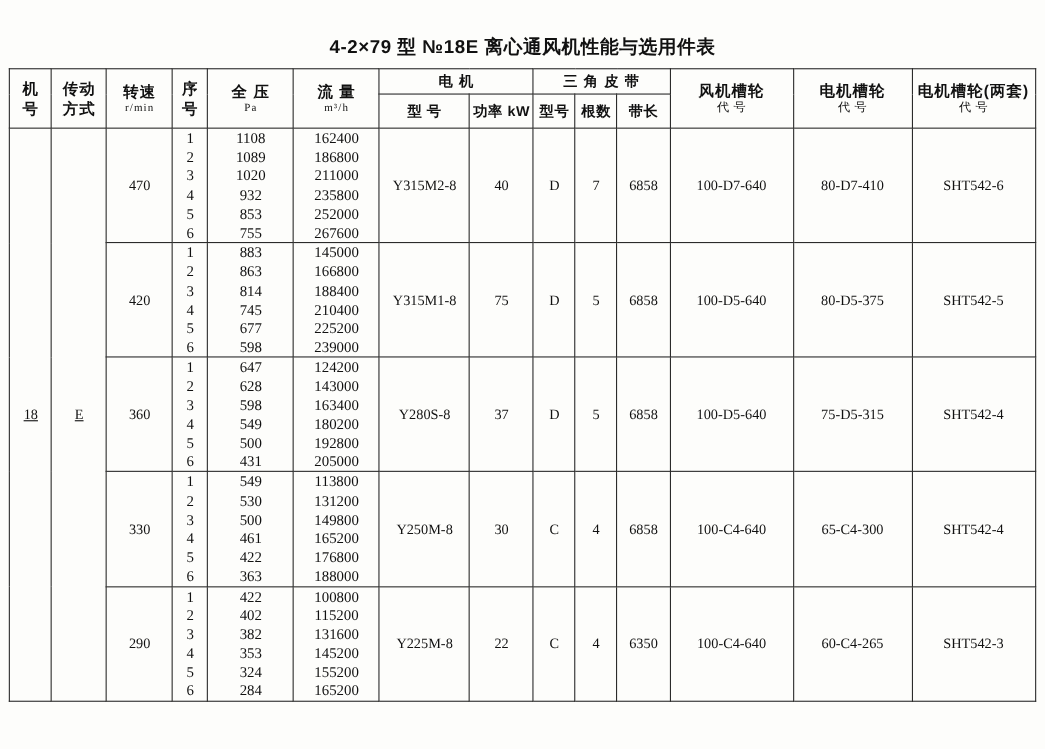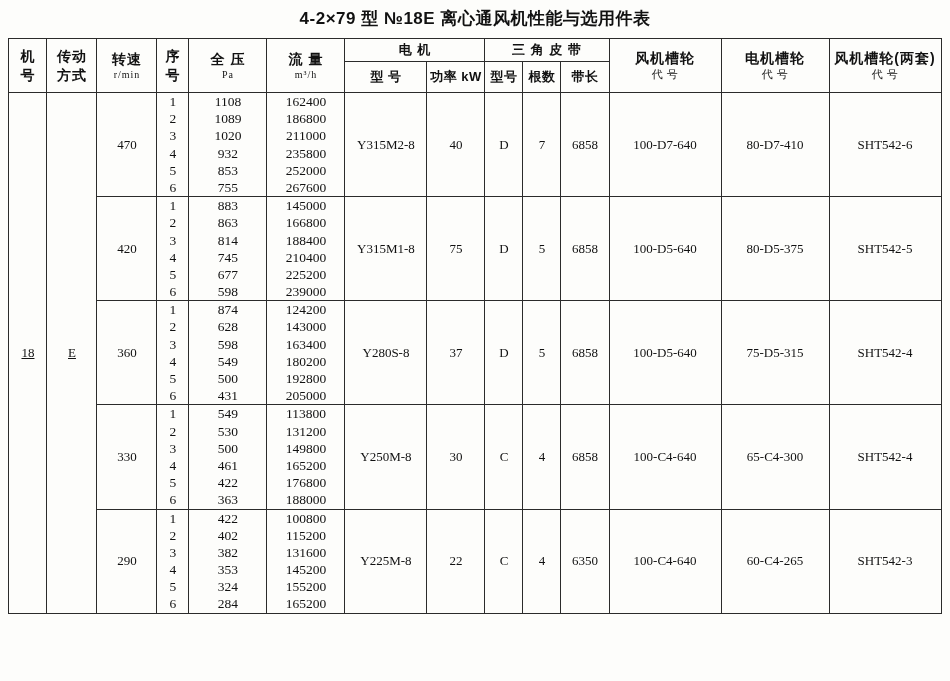--- a/index.html
+++ b/index.html
@@ -20,20 +20,21 @@
     height: 681px;
     box-sizing: border-box;
   }
   .title {
     text-align: center;
     font-family: "Liberation Sans", "DejaVu Sans", sans-serif;
     font-weight: bold;
     font-size: 17px;
     letter-spacing: 0.5px;
     padding: 7px 0 8px 0;
+    margin-top: 24px;
   }
   table.fan {
     border-collapse: collapse;
     width: 932px;
     margin: 0 auto;
     table-layout: fixed;
   }
   table.fan th, table.fan td {
     border: 1px solid #2b2b2b;
     text-align: center;
@@ -143,21 +144,21 @@
         <td class="hdr" colspan="3">三 角 皮 带</td>
         <td class="hdr" rowspan="2">
           <div class="stackchar">风机槽轮</div>
           <div class="hdr-sub" style="font-weight:normal">代 号</div>
         </td>
         <td class="hdr" rowspan="2">
           <div class="stackchar">电机槽轮</div>
           <div class="hdr-sub" style="font-weight:normal">代 号</div>
         </td>
         <td class="hdr" rowspan="2">
-          <div class="stackchar">风机槽轮(两套)</div>
+          <div class="stackchar">电机槽轮(两套)</div>
           <div class="hdr-sub" style="font-weight:normal">代 号</div>
         </td>
       </tr>
       <tr>
         <td class="hdr-sub" style="height:30px">型 号</td>
         <td class="hdr-sub">功率 kW</td>
         <td class="hdr-sub">型号</td>
         <td class="hdr-sub">根数</td>
         <td class="hdr-sub">带长</td>
       </tr>
@@ -243,21 +244,21 @@
         <td class="rpm">360</td>
         <td class="series-cell">
           <div>1</div>
           <div>2</div>
           <div>3</div>
           <div>4</div>
           <div>5</div>
           <div>6</div>
         </td>
         <td class="series-cell">
-          <div>874</div>
+          <div>647</div>
           <div>628</div>
           <div>598</div>
           <div>549</div>
           <div>500</div>
           <div>431</div>
         </td>
         <td class="series-cell">
           <div>124200</div>
           <div>143000</div>
           <div>163400</div>

